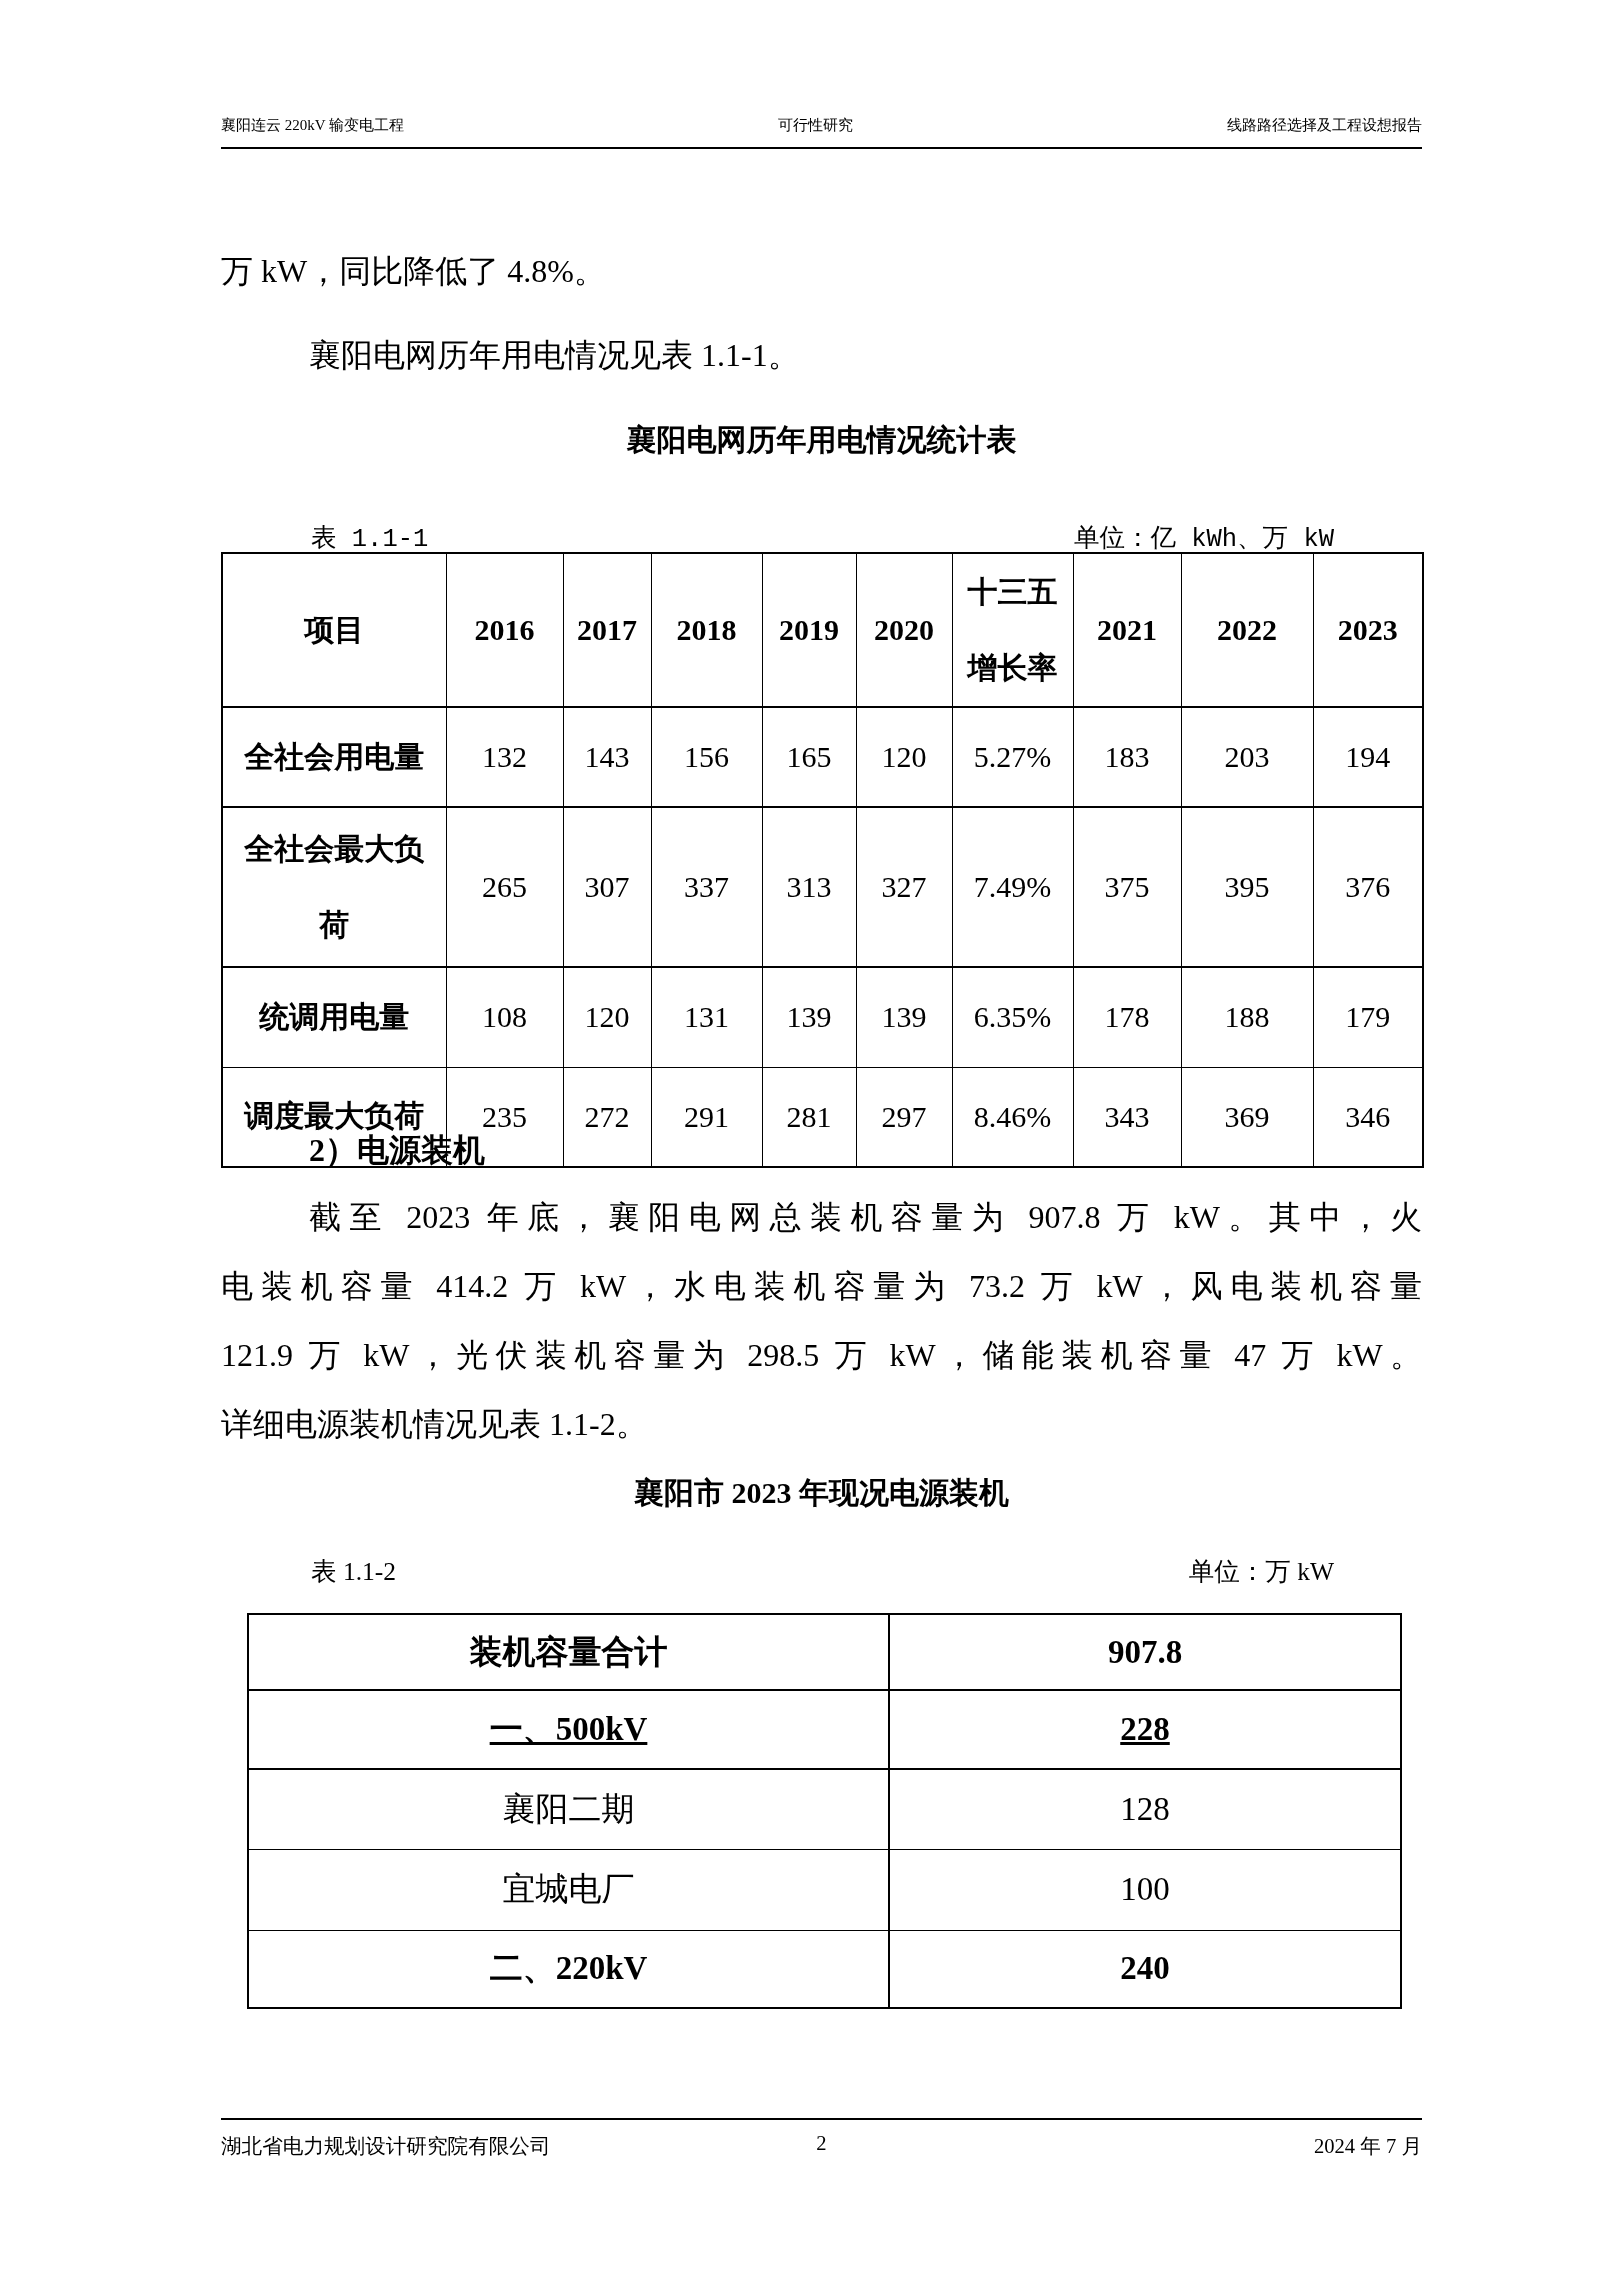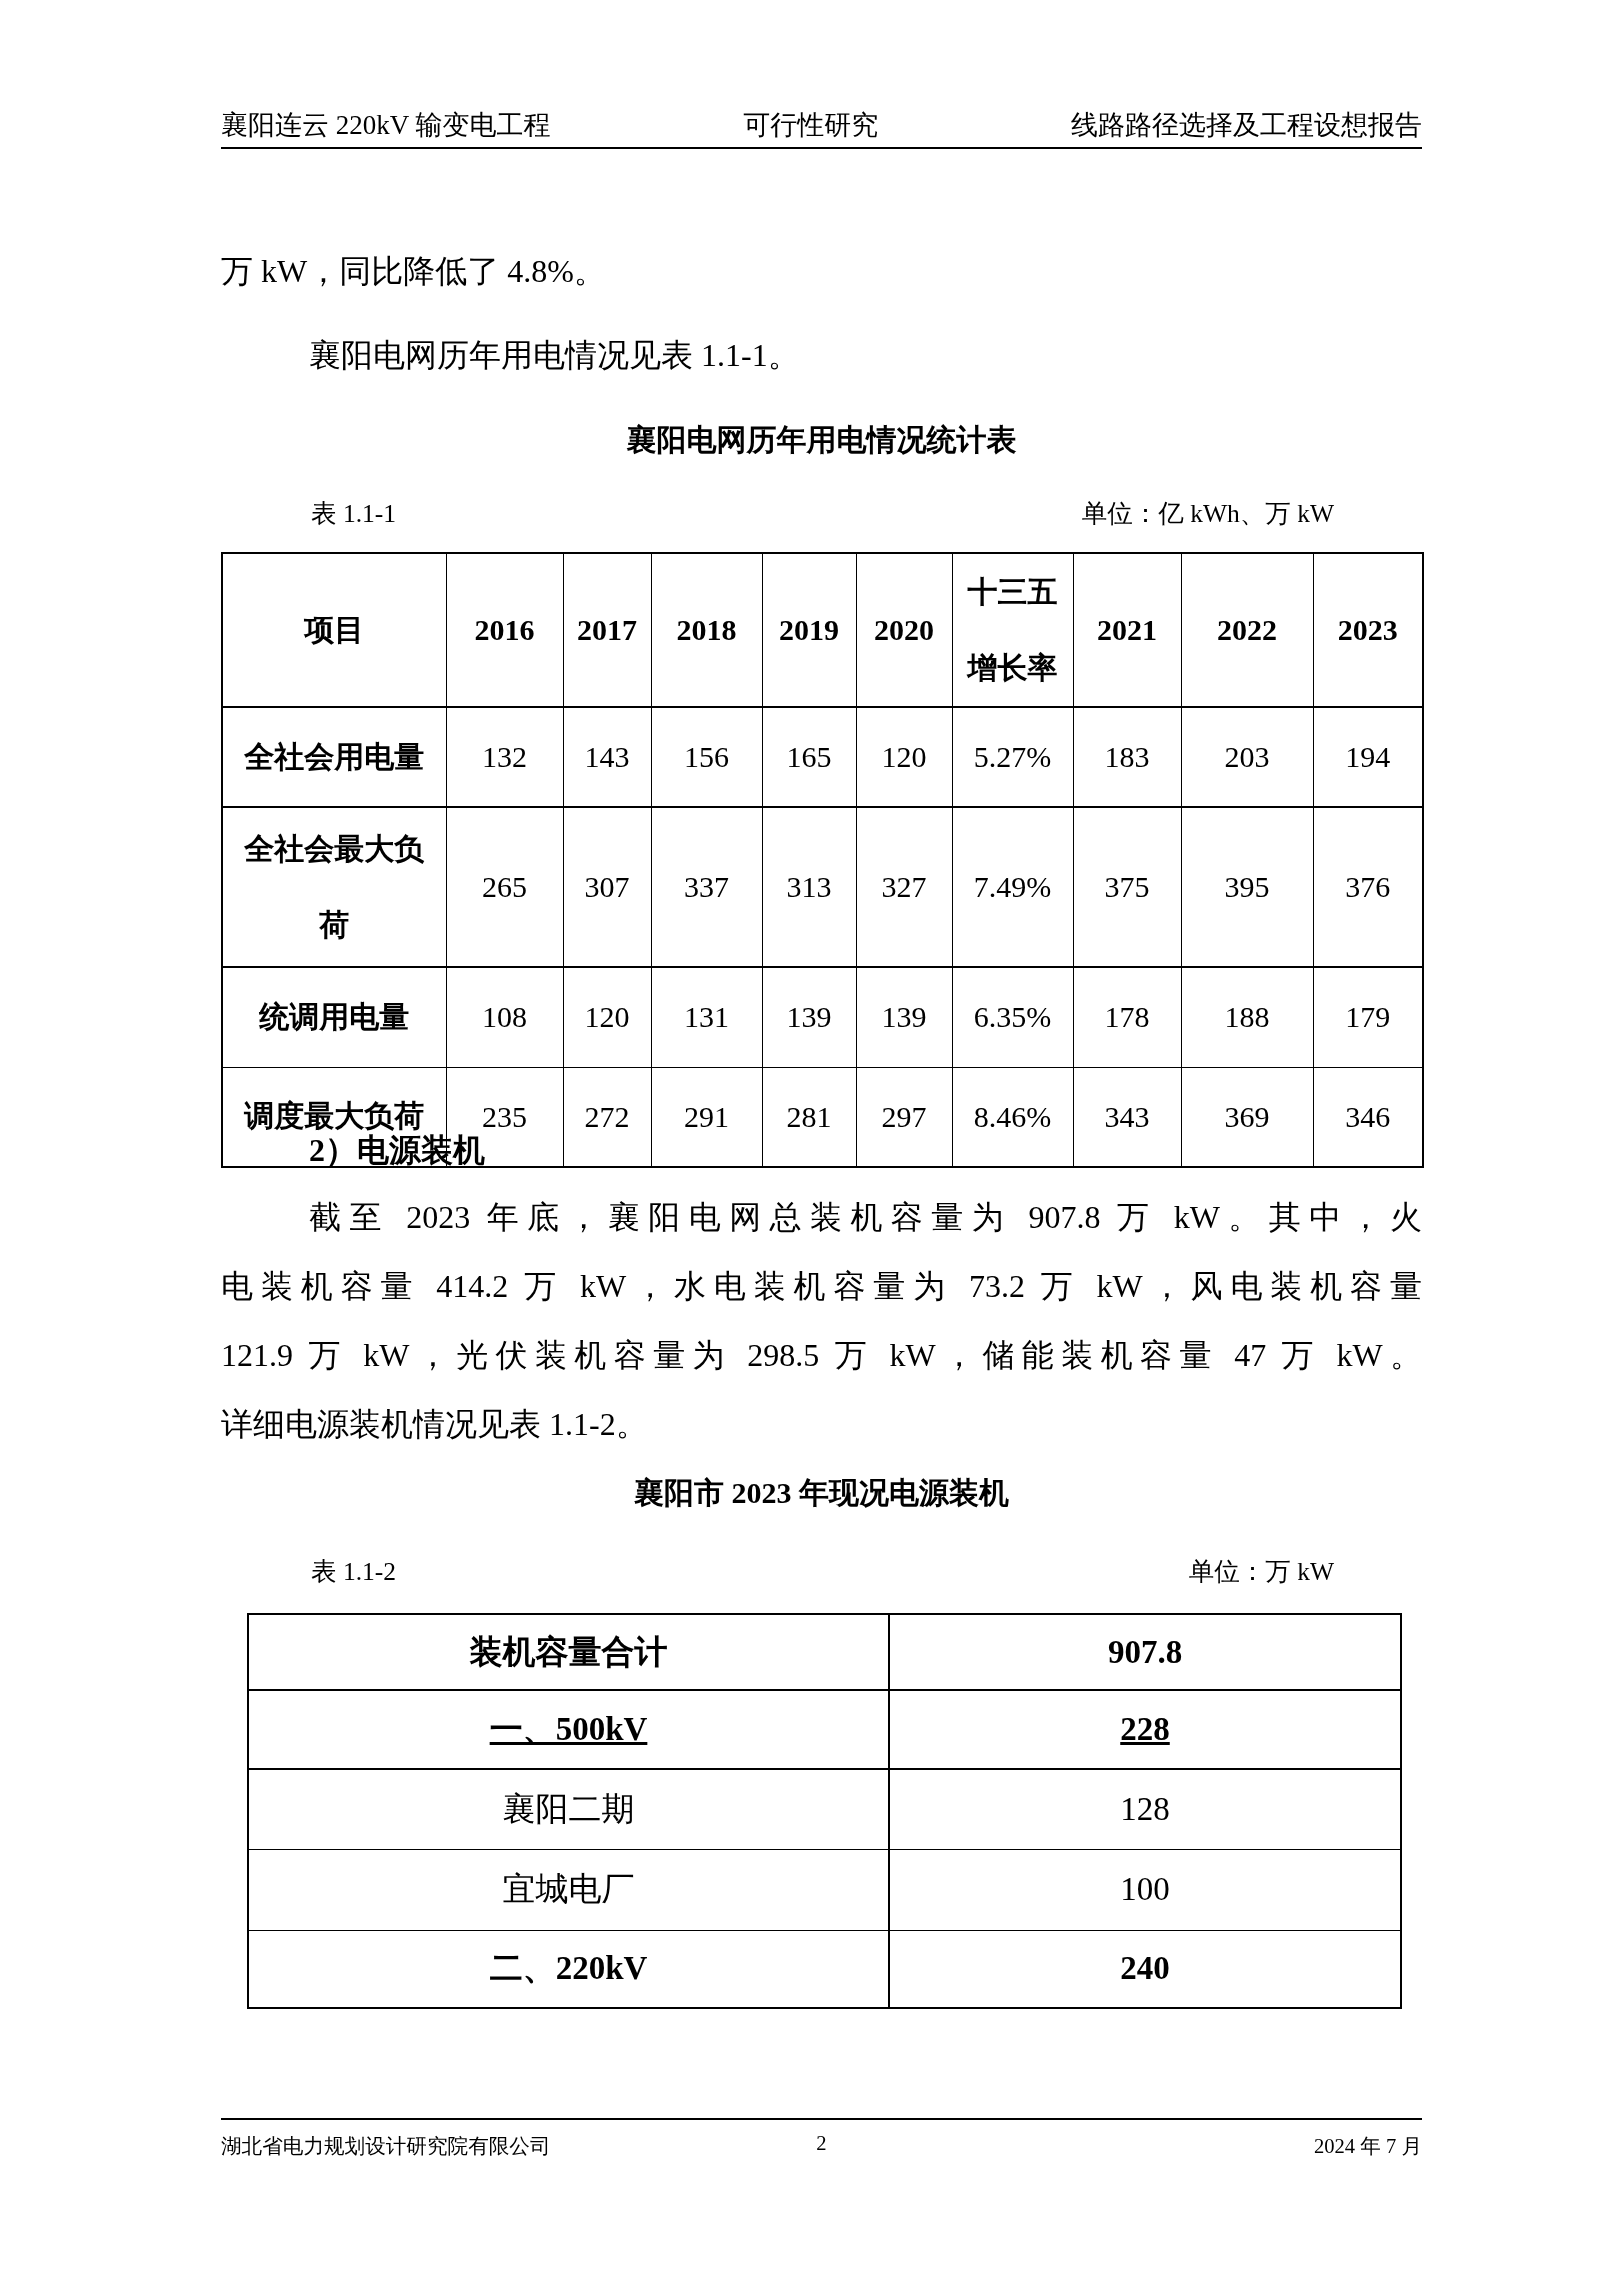--- a/index.html
+++ b/index.html
@@ -9,37 +9,37 @@
     width:1621px; height:2293px;
     background:#ffffff;
     color:#000;
     font-family:"Liberation Serif","DejaVu Serif",serif;
     overflow:hidden;
   }
   
   .doc-header {
     position:absolute; top:112px; left:221px; width:1201px;
     display:flex; justify-content:space-between; align-items:flex-end;
-    font-size:27px; line-height:27.4px;
+    font-size:15px; line-height:27.4px;
     border-bottom:2.9px solid #000;
     padding-bottom:7.8px;
   }
   
   .bodyline { position:absolute; left:221px; width:1201px; font-size:32px; line-height:41px; }
   .intro1 { top:251px; }
   .intro2 { top:335px; padding-left:88px; }
   .tbl-title { position:absolute; left:221px; width:1201px; text-align:center; font-weight:bold; font-size:30px; }
   .t1-title { top:420px; }
   .t2-title { top:1473px; }
   .tbl-caption {
     position:absolute; left:221px; width:1201px;
     display:flex; justify-content:space-between;
     font-size:25.5px; padding:0 88px 0 90px;
   }
-  .cap1 { top:496px; }
+  .cap1 { top:520px;font-family:Liberation Mono, monospace; }
   .cap2 { top:1554px; }
   .section-heading {
     position:absolute; top:1129px; left:221px; width:1201px;
     font-size:32px; font-weight:bold; padding-left:88px;
   }
   .para { position:absolute; top:1183px; left:221px; width:1201px; font-size:32px; }
   .para .pline { height:69px; line-height:69px; text-align:justify; text-align-last:justify; overflow:hidden; }
   .para .pline.first { text-indent:88px; }
   .para .pline.last { text-align-last:left; }
   

